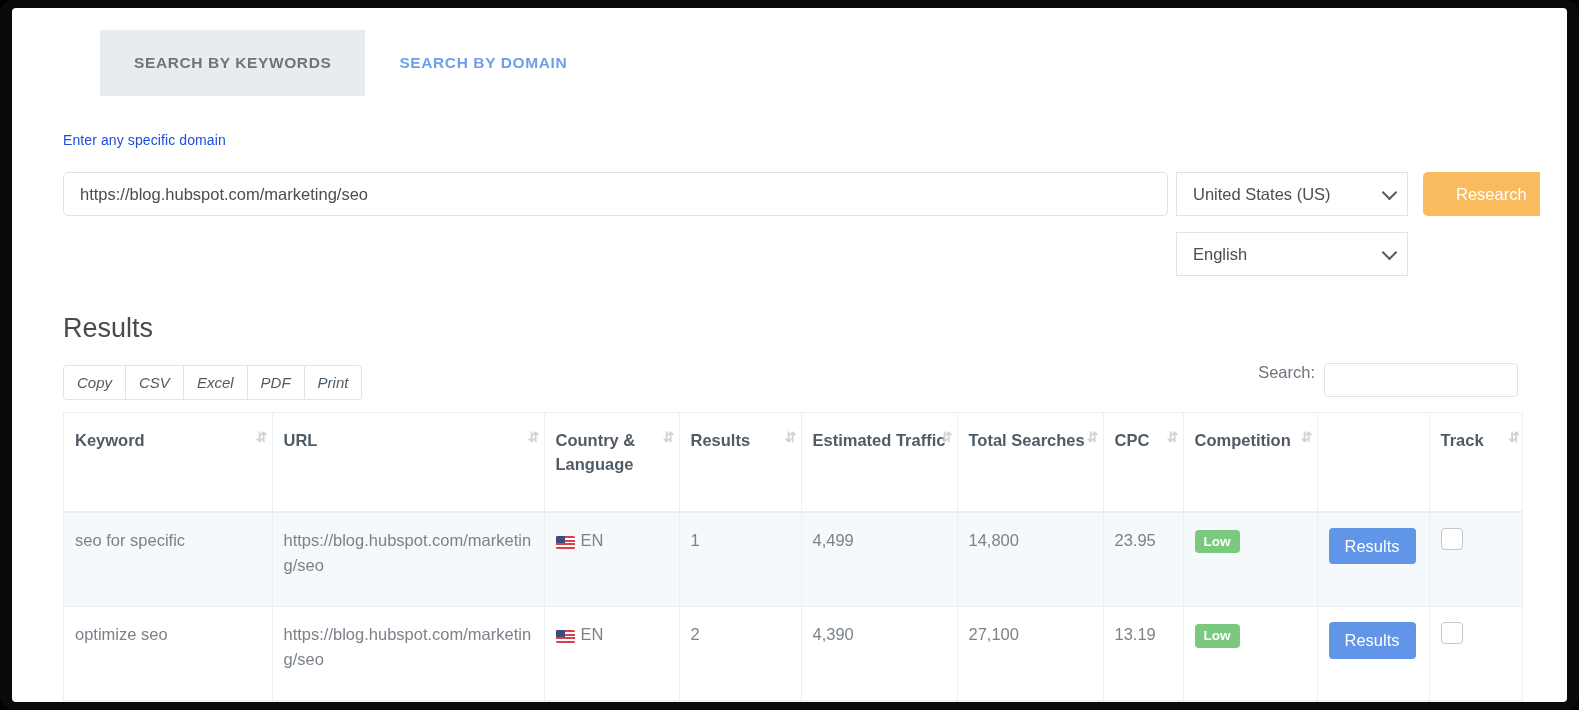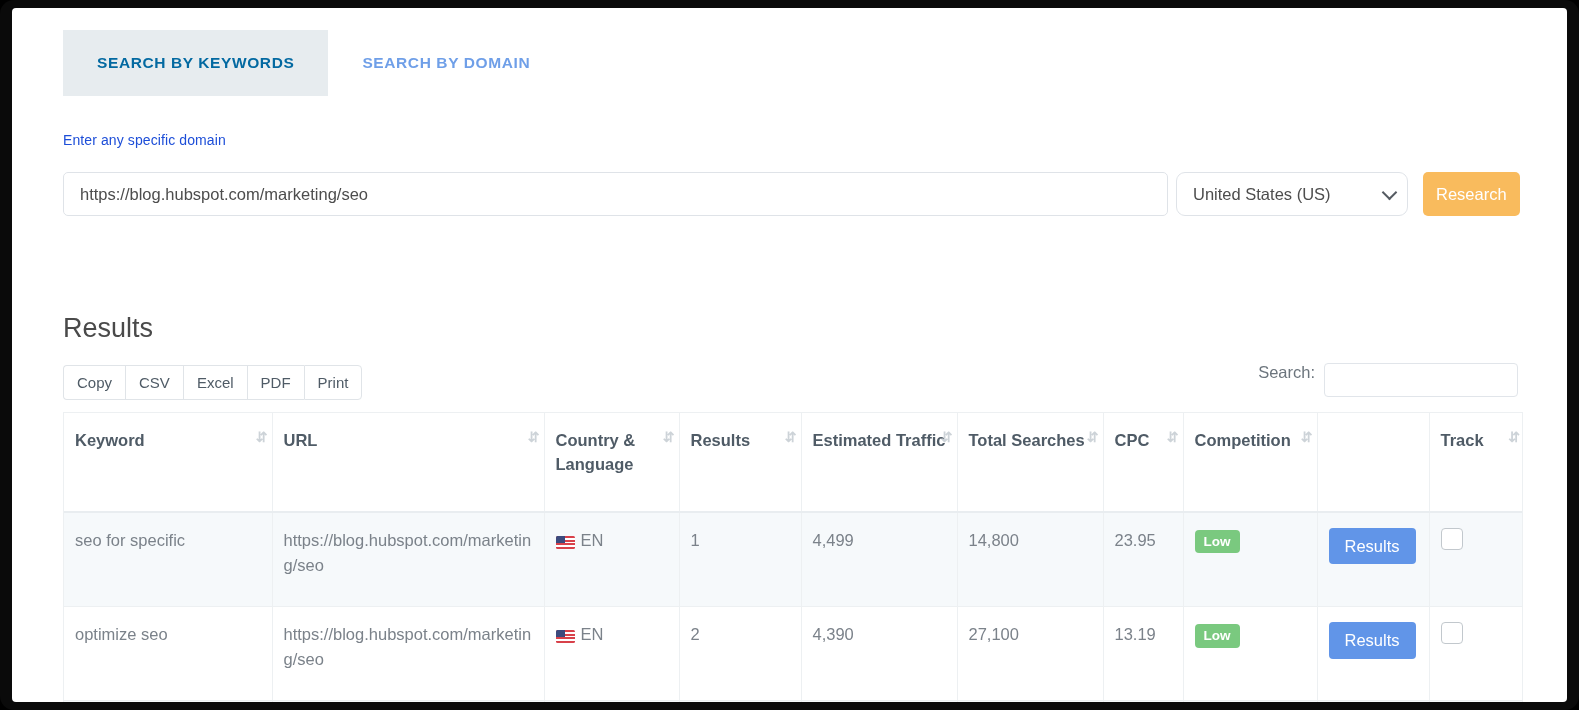--- a/index.html
+++ b/index.html
@@ -46,21 +46,22 @@
     padding: 0 34px;
     font-size: 15.5px;
     font-weight: 600;
     letter-spacing: 0.6px;
     text-transform: uppercase;
     cursor: pointer;
     white-space: nowrap;
   }
   .tab.active {
     background: #e7ecef;
-    color: #0369a1;
+    color: #737373;
+    margin-left: 37px;
   }
   .tab.inactive {
     color: #6f9fe8;
     background: transparent;
   }
 
   
   .form-label {
     position: absolute;
     left: 23px; top: 124px;
@@ -83,21 +84,21 @@
   }
   .select-wrap {
     position: absolute;
     width: 232px; height: 44px;
   }
   .select-wrap.country { left: 1136px; top: 164px; }
   .select-wrap.language { left: 1136px; top: 224px; }
   .sel {
     width: 100%; height: 100%;
     border: 1px solid #dfe3e8;
-    border-radius: 9px;
+    border-radius: 0;
     background: #ffffff;
     padding: 0 30px 0 16px;
     font-size: 16.5px;
     color: #4d4d4d;
     font-family: "Liberation Sans", sans-serif;
     -webkit-appearance: none; -moz-appearance: none; appearance: none;
     outline: none;
     cursor: pointer;
   }
   .chev {
@@ -107,21 +108,21 @@
     margin-top: -7px;
     border-right: 2.2px solid #555b62;
     border-bottom: 2.2px solid #555b62;
     transform: rotate(45deg);
     pointer-events: none;
   }
   .research-btn {
     position: absolute;
     left: 1383px; top: 164px;
     height: 44px;
-    padding: 0 13px;
+    padding: 0 33px;
     background: #f9bb5d;
     color: #ffffff;
     border: none;
     border-radius: 5px;
     font-size: 16.5px;
     font-family: "Liberation Sans", sans-serif;
     cursor: pointer;
     display: flex; align-items: center;
   }
 
@@ -130,20 +131,21 @@
     position: absolute;
     left: 23px; top: 305px;
     font-size: 27px;
     color: #4a4a4a;
     font-weight: 400;
   }
   .btn-group {
     position: absolute;
     left: 23px; top: 357px;
     display: flex;
+    font-style: italic;
   }
   .bg-btn {
     height: 35px;
     padding: 0 13px;
     display: flex; align-items: center;
     background: #ffffff;
     border: 1px solid #e0e4e8;
     border-right: none;
     font-size: 15px;
     color: #4f5b66;
@@ -302,20 +304,26 @@
 
   <input class="domain-input" type="text" value="https://blog.hubspot.com/marketing/seo" style="">
 
   <div class="select-wrap country">
     <select class="sel">
       <option>United States (US)</option>
     </select>
     <span class="chev"></span>
   </div>
 
+  <div class="select-wrap language">
+    <select class="sel">
+      <option>English</option>
+    </select>
+    <span class="chev"></span>
+  </div>
 
   <button class="research-btn">Research</button>
 
   <div class="results-title">Results</div>
 
   <div class="btn-group">
     <div class="bg-btn">Copy</div>
     <div class="bg-btn">CSV</div>
     <div class="bg-btn">Excel</div>
     <div class="bg-btn">PDF</div>

